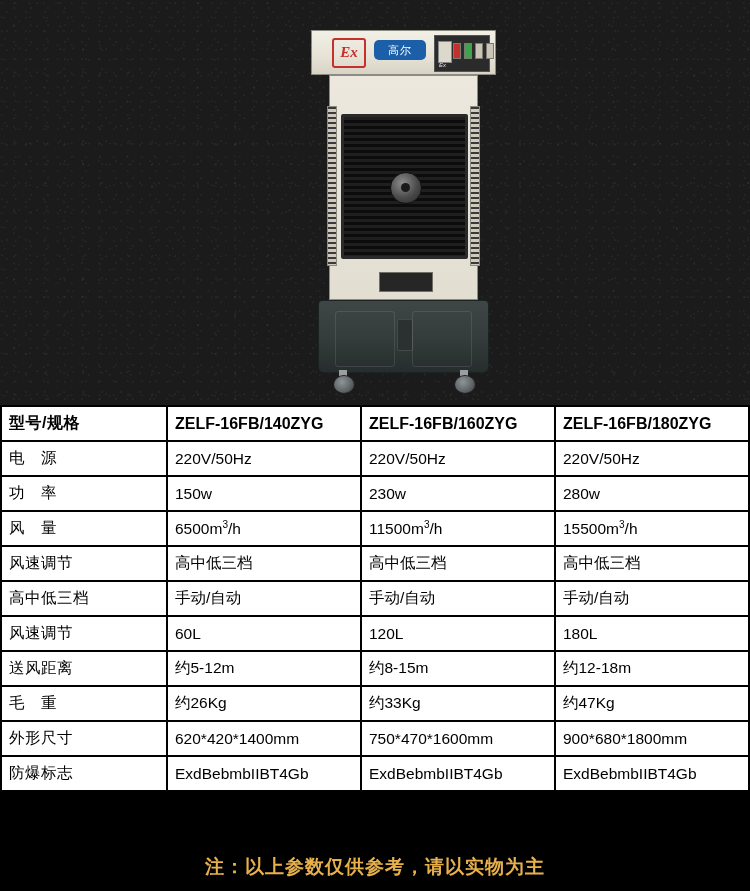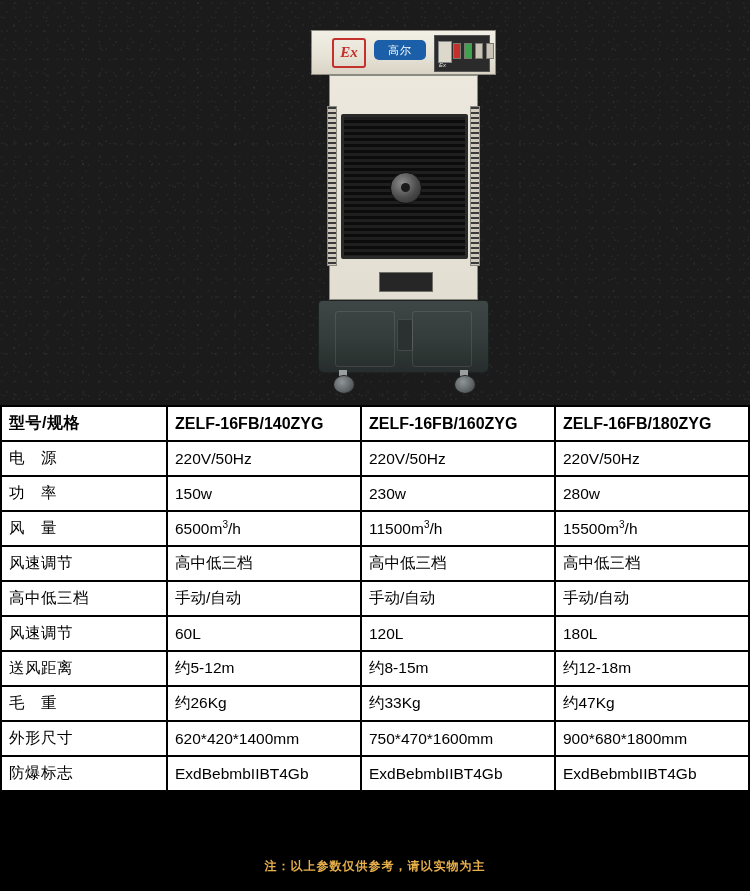--- a/index.html
+++ b/index.html
@@ -306,21 +306,21 @@
   }
 
   .footnote {
     position: absolute;
     left: 0;
     top: 842px;
     width: 750px;
     height: 49px;
     background: #000;
     color: #e8b04b;
-    font-size: 12px;
+    font-size: 19px;
     font-weight: bold;
     line-height: 49px;
     text-align: center;
     letter-spacing: 1px;
   }
 </style>
 </head>
 <body>
 
 <div class="photo-area">

